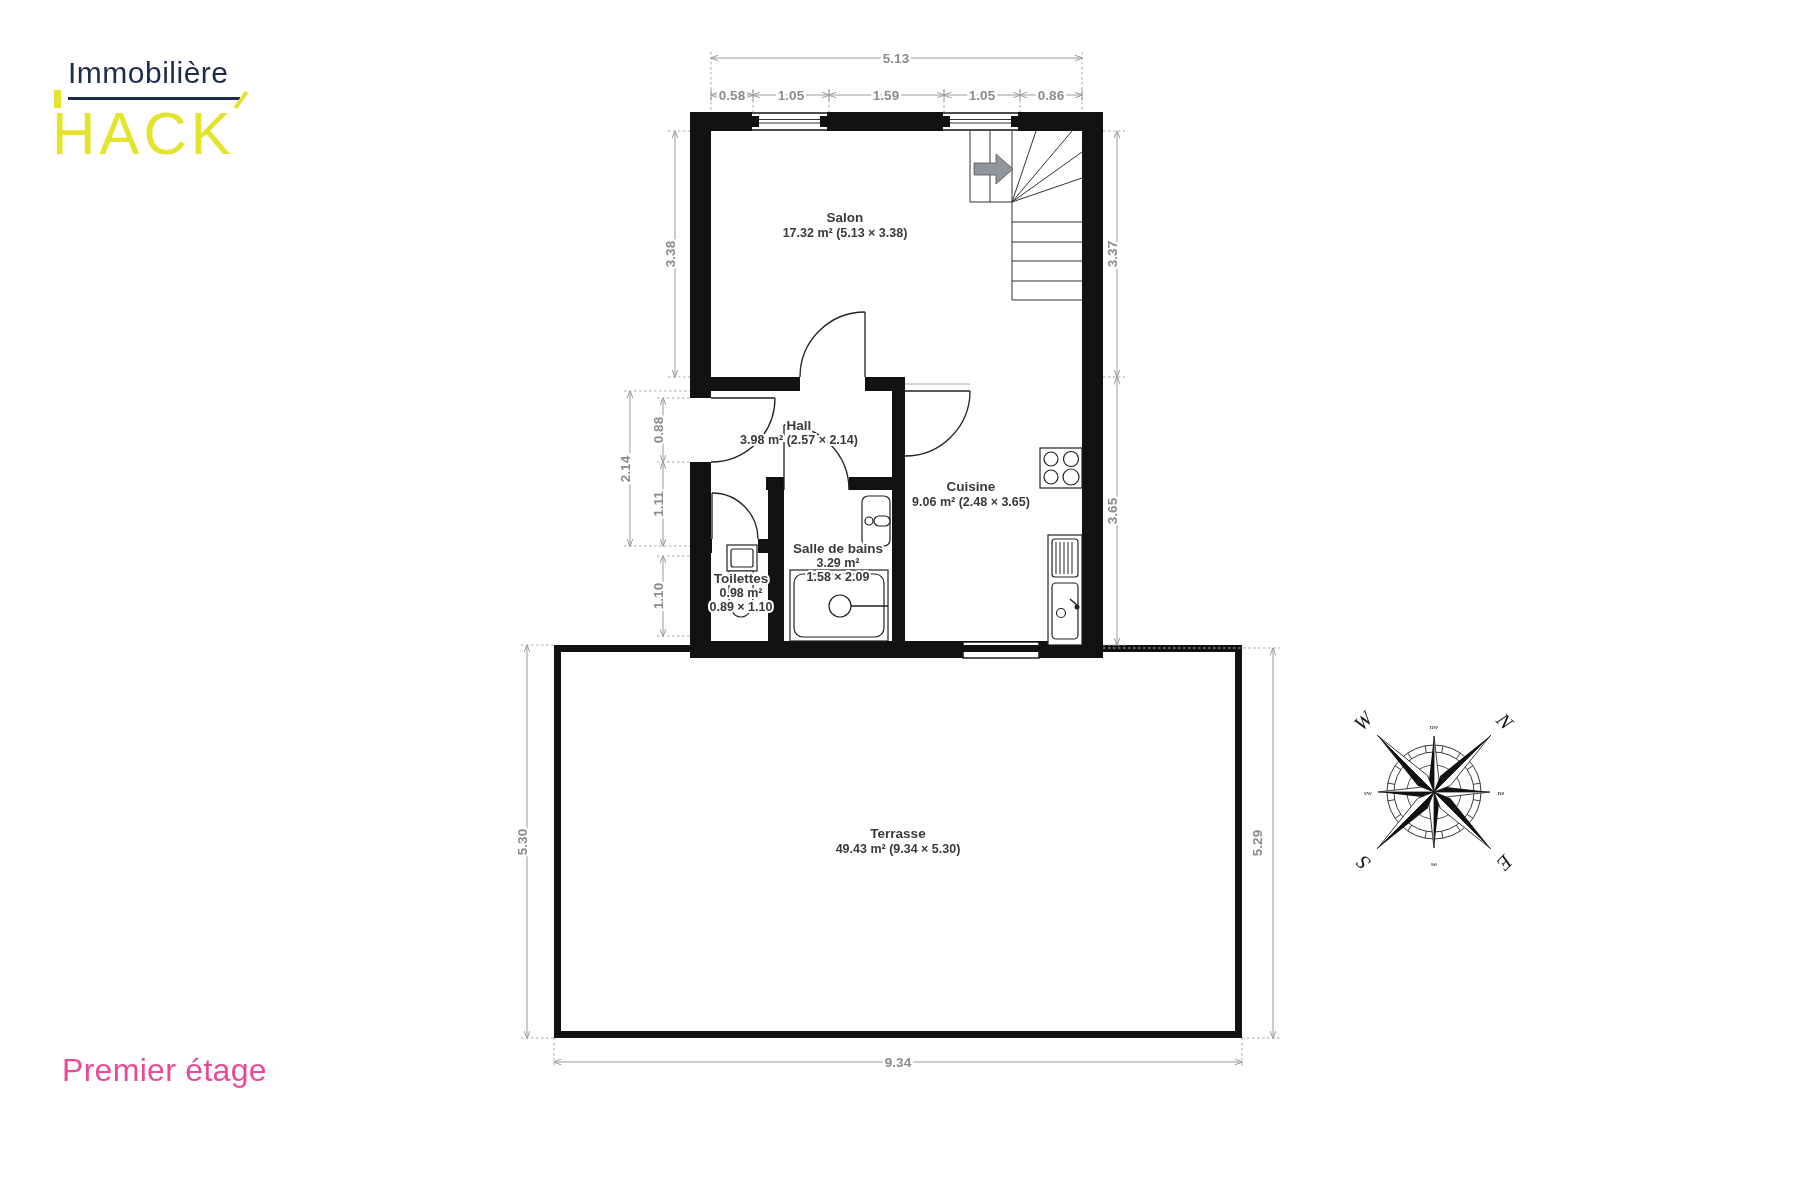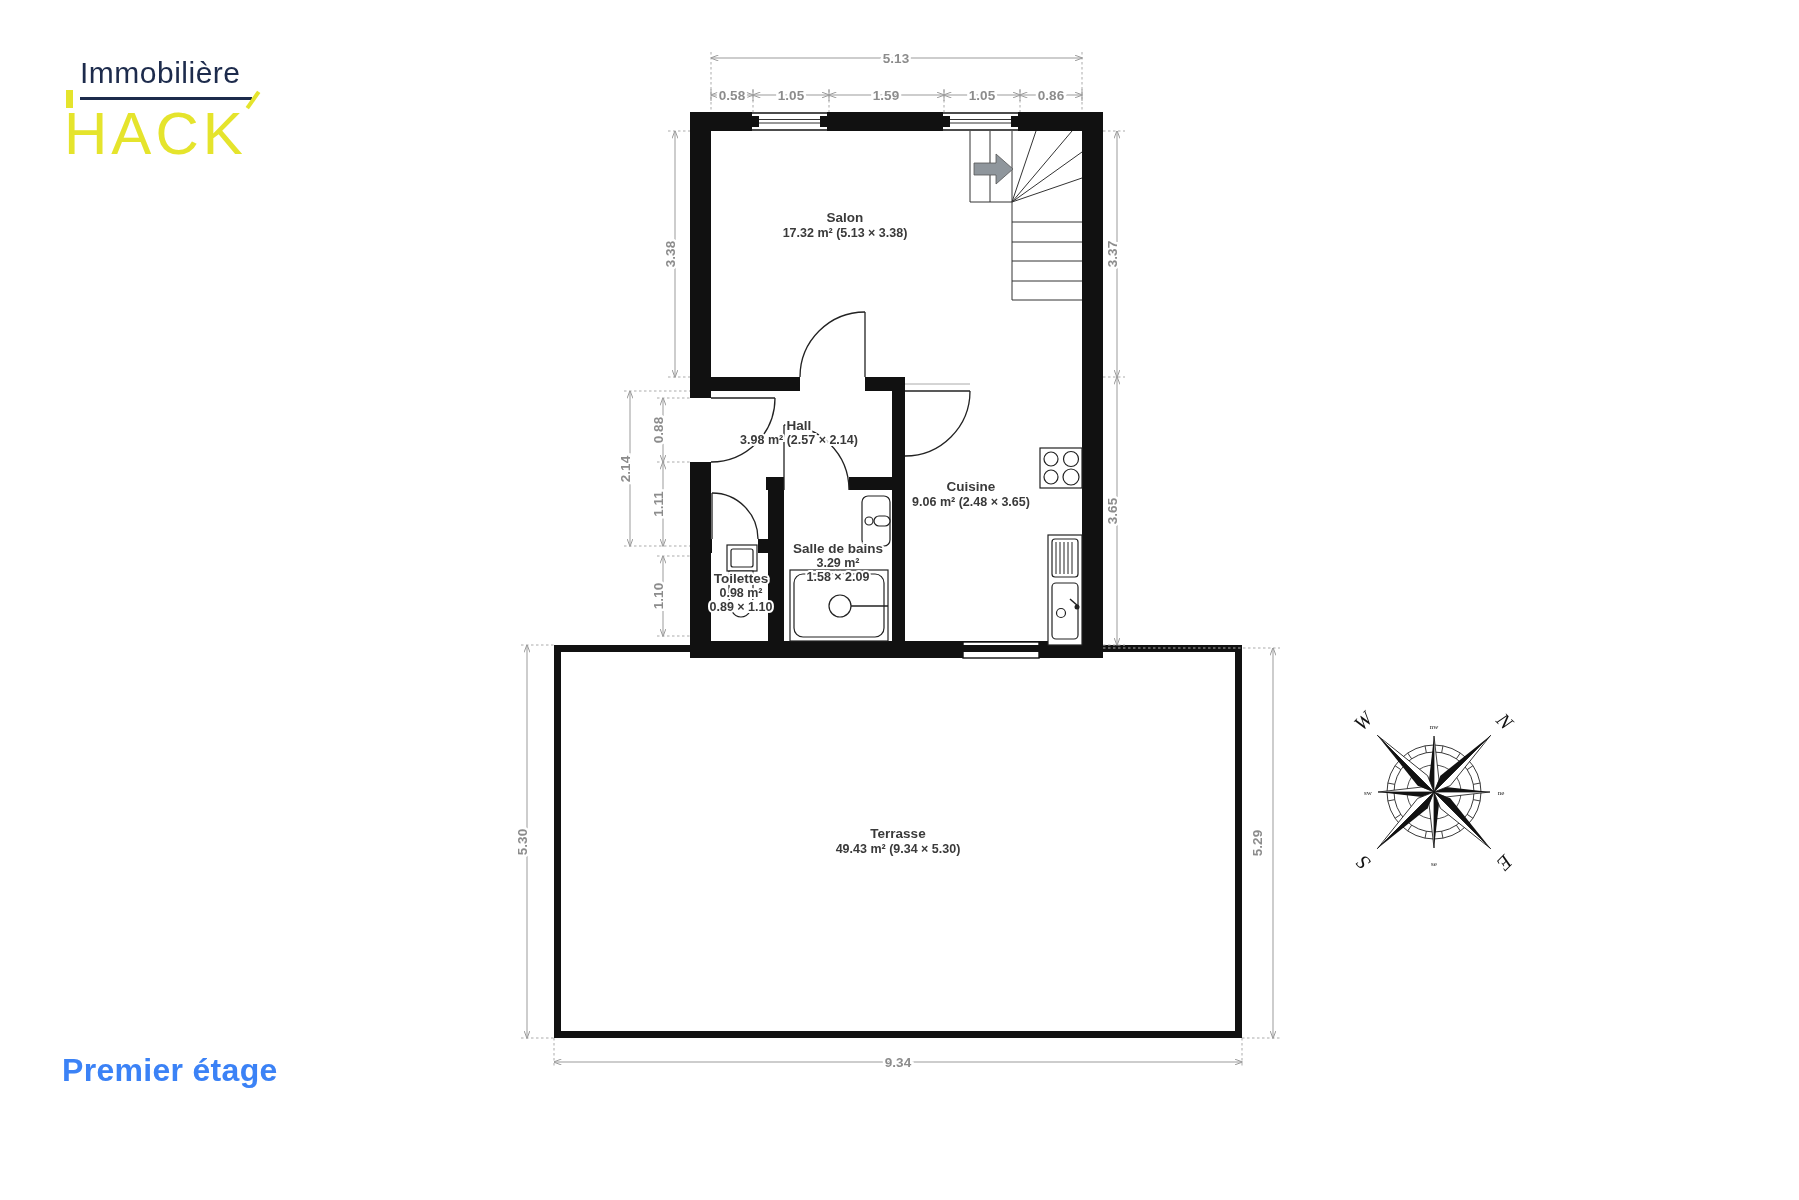--- a/index.html
+++ b/index.html
@@ -1,35 +1,35 @@
 <!DOCTYPE html>
 <html><head>
 <meta charset="utf-8">
 <style>
   html,body{margin:0;padding:0;}
   body{
     width:1799px;height:1200px;position:relative;background:#ffffff;overflow:hidden;
     font-family:"Liberation Sans",sans-serif;
   }
   
-  .logo{position:absolute;left:64px;top:56px;}
+  .logo{position:absolute;left:52px;top:56px;}
   .logo-line1{color:#1d2b4c;font-size:30px;font-weight:500;letter-spacing:.5px;padding-left:16px;}
   .logo-rule{height:3px;background:#1d2b4c;width:172px;margin:7px 0 0 16px;}
   .logo-word{display:flex;align-items:flex-end;color:#e5e42c;font-size:60px;font-weight:500;
              letter-spacing:4px;line-height:1;margin-top:4px;}
   .logo-word span{position:relative;display:inline-block;}
   .logo-h::before{content:'';position:absolute;left:2px;top:-14px;width:7px;height:18px;background:#e5e42c;}
   .logo-a::after{content:'';position:absolute;left:50%;bottom:5px;transform:translateX(-50%);
                  width:0;height:0;border-left:11px solid transparent;border-right:11px solid transparent;
                  border-bottom:16px solid #ffffff;}
   .logo-k::after{content:'';position:absolute;right:-8px;top:-14px;width:4px;height:20px;
                  background:#e5e42c;transform:rotate(35deg);}
   
   .footer{position:absolute;left:62px;top:1052px;}
-  .footer-title{font-size:32px;font-weight:700;color:#3b82f6;letter-spacing:.3px;}
+  .footer-title{font-size:32px;font-weight:400;color:#ec4899;letter-spacing:.3px;}
   .footer-sub{font-size:23px;font-weight:400;color:#1c1c1c;margin-top:13px;}
   
   svg.plan{position:absolute;left:0;top:0;}
   svg text{font-family:"Liberation Sans",sans-serif;}
   .wall{fill:#111;}
   .thin{stroke:#333;stroke-width:1;fill:none;}
   .door{stroke:#222;stroke-width:1.3;fill:none;}
   .fix{stroke:#222;stroke-width:1.2;fill:#fff;}
   .dimline{stroke:#9b9b9b;stroke-width:1;fill:none;}
   .dimdot{stroke:#ababab;stroke-width:1;stroke-dasharray:2.5 2.5;fill:none;}

